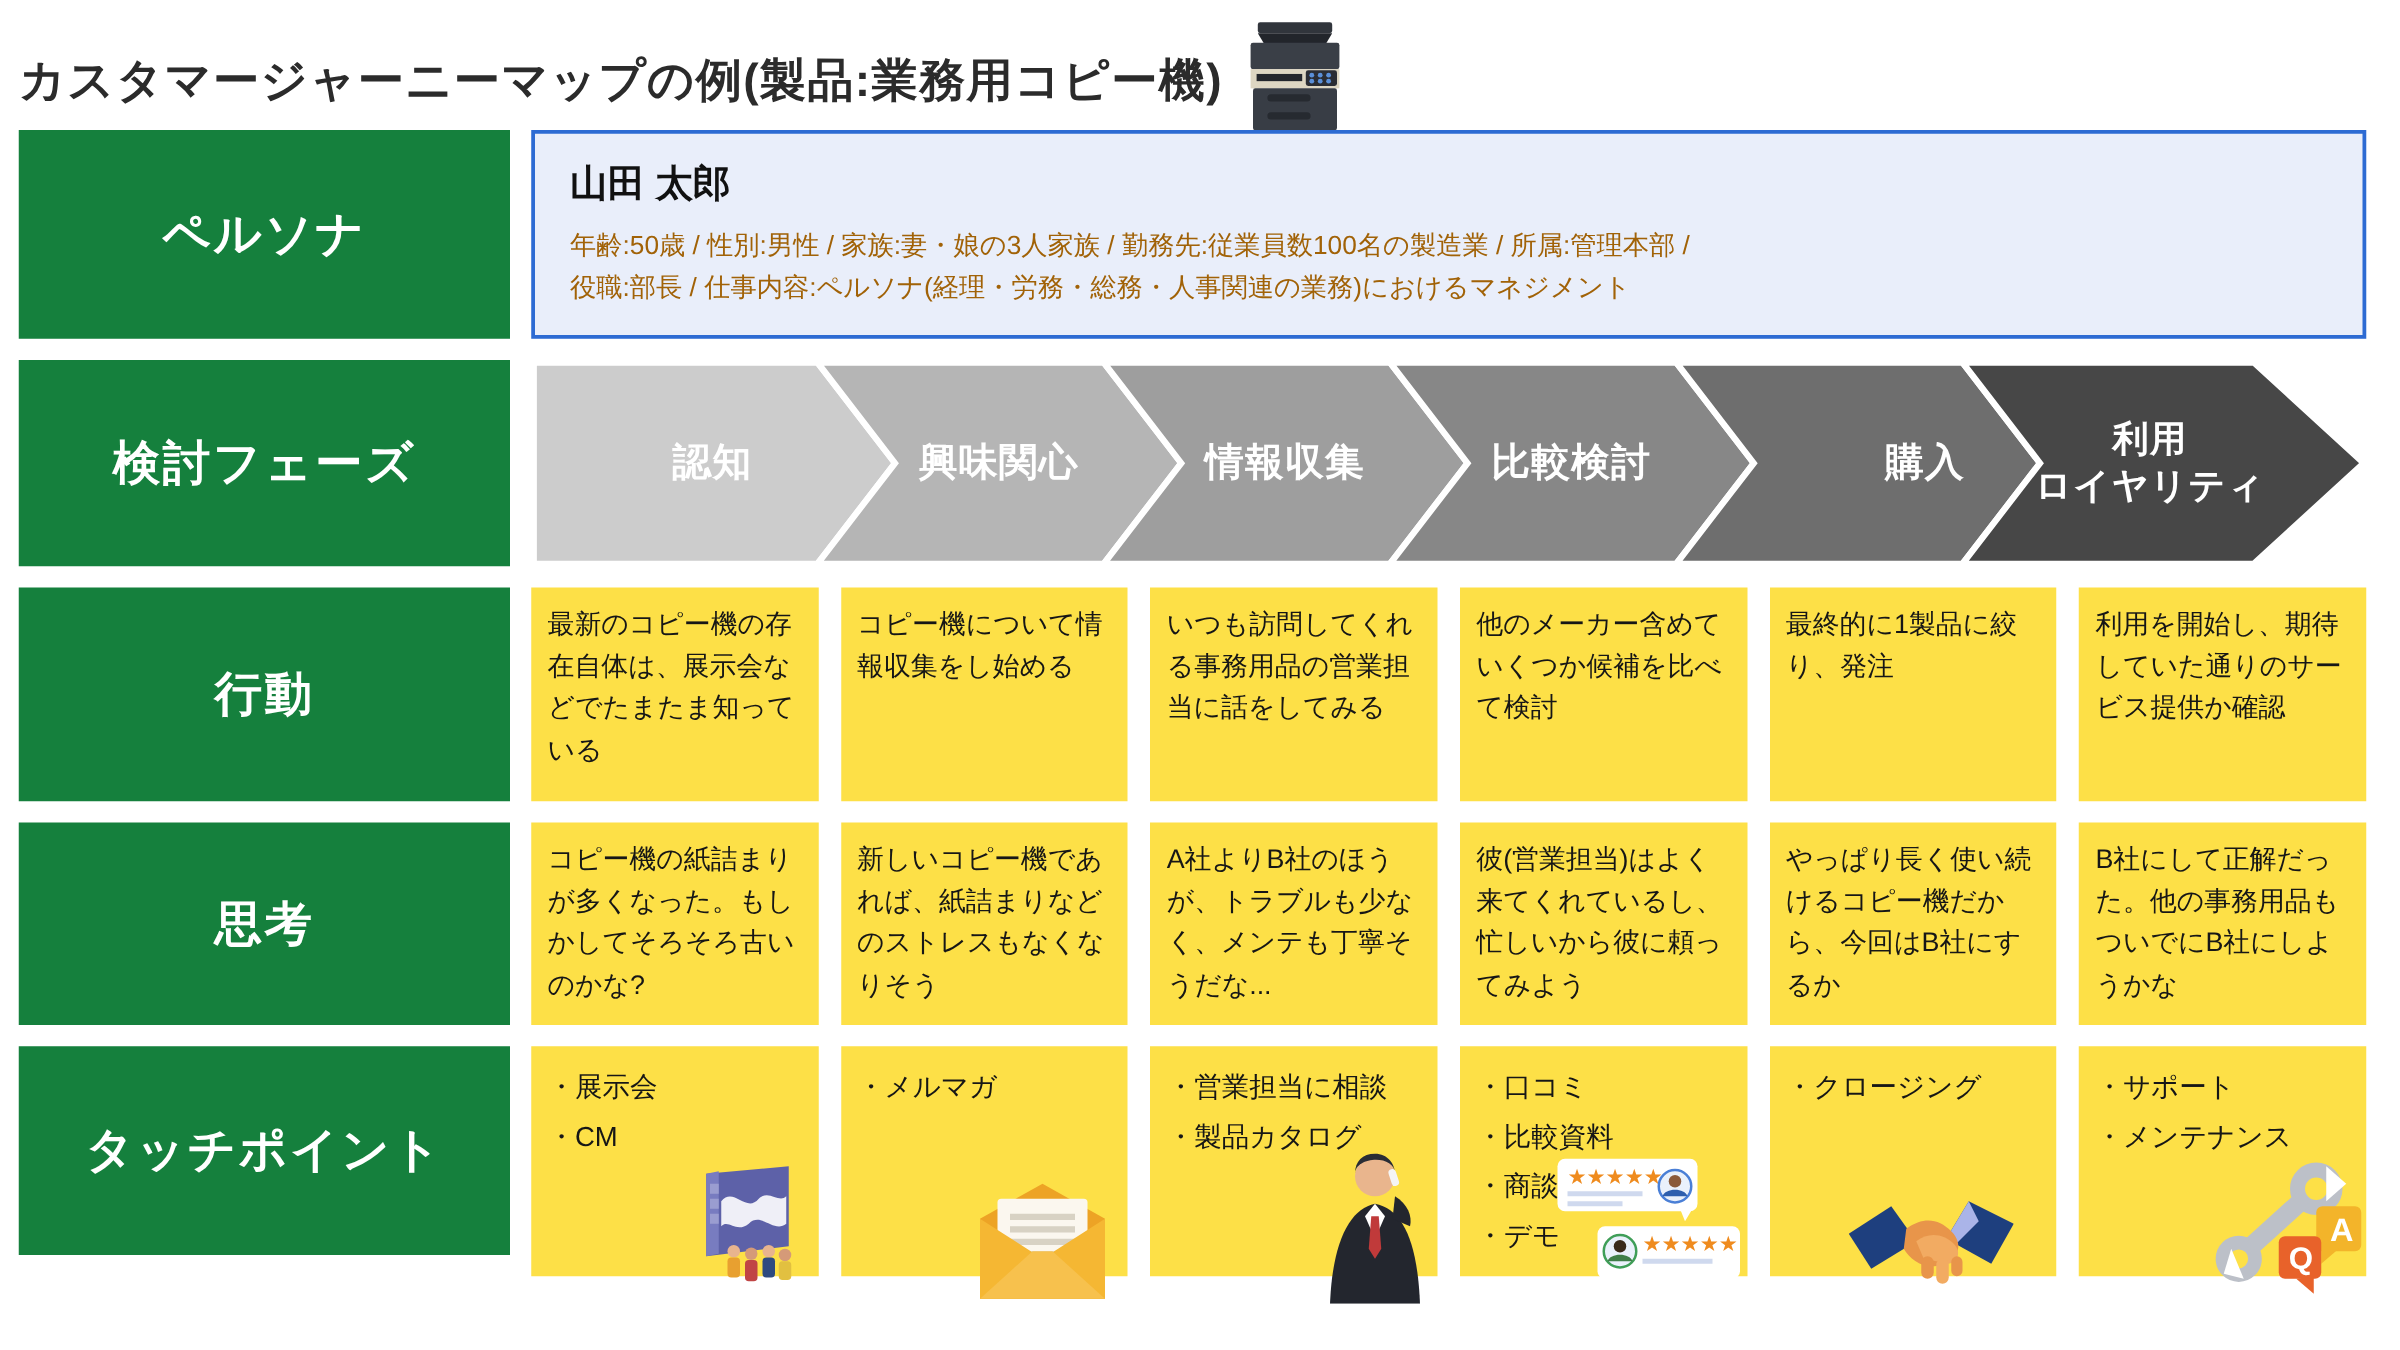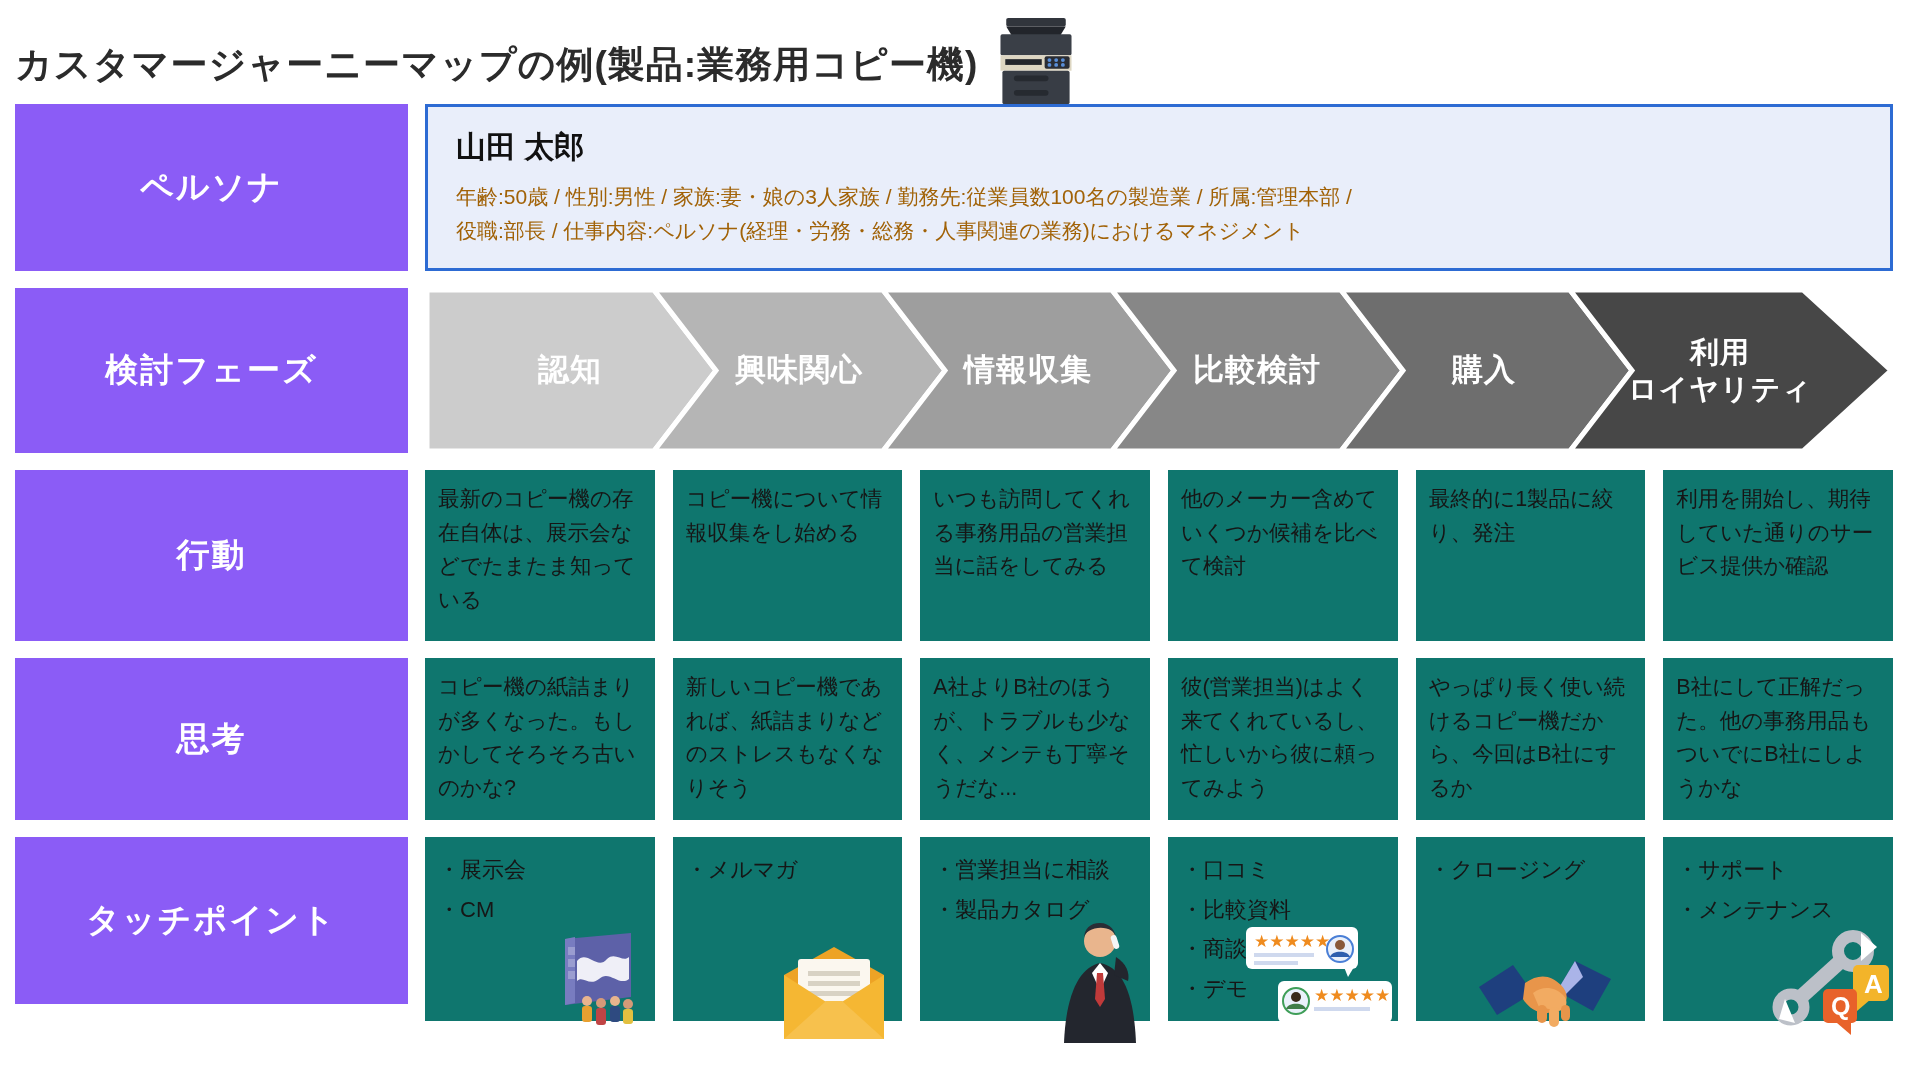--- a/index.html
+++ b/index.html
@@ -13,21 +13,21 @@
   .header{display:flex;align-items:center;padding:26px 0 0 15px;height:104px;box-sizing:border-box;}
   .title{font-size:37px;font-weight:bold;color:#2b2b2b;letter-spacing:1px;margin:0;}
   .title-icon{margin-left:14px;flex:0 0 auto;}
   
   .journey{
     display:grid;margin-left:15px;
     grid-template-columns:393px 1468px;column-gap:17px;
     grid-template-rows:167px 165px 171px 162px 167px;row-gap:17px;
   }
   .row-label{
-    background:#8b5cf6;color:#ffffff;font-weight:bold;font-size:33px;
+    background:#15803d;color:#ffffff;font-weight:bold;font-size:38px;
     display:flex;align-items:center;justify-content:center;letter-spacing:2px;
   }
   
   .persona-box{
     background:#e9eefa;border:3px solid #2d6bd3;box-sizing:border-box;
     padding:20px 28px 28px 28px;
   }
   .persona-name{font-size:30px;font-weight:bold;margin-bottom:12px;color:#111;}
   .persona-desc{font-size:21px;line-height:1.62;color:#a16207;}
   
@@ -36,21 +36,21 @@
   .phase-label{
     position:absolute;top:0;height:100%;width:190px;
     display:flex;align-items:center;justify-content:center;
     color:#ffffff;font-weight:bold;font-size:31px;text-align:center;
     white-space:pre-line;line-height:1.25;letter-spacing:1px;
   }
   .phase-label.small{font-size:29px;}
   
   .cells{display:grid;grid-template-columns:repeat(6,1fr);gap:18px;}
   .cell{
-    background:#0f766e;padding:13px 13px;box-sizing:border-box;
+    background:#fde047;padding:13px 13px;box-sizing:border-box;
     font-size:21.5px;line-height:1.56;position:relative;color:#161616;
   }
   .cell .bullets{font-size:22px;line-height:1.8;}
   .cell-icon{position:absolute;pointer-events:none;}
   .icon-exhibition{right:2px;bottom:-28px;}
   .icon-email{right:16px;bottom:-30px;}
   .icon-phone{right:6px;bottom:-32px;}
   .icon-review{right:4px;bottom:-18px;}
   .icon-handshake{right:34px;bottom:-30px;}
   .icon-support{right:2px;bottom:-26px;}
@@ -104,21 +104,21 @@
         <polygon points="229,2 458,2 520,82.5 458,163 229,163 291,82.5" stroke="#ffffff" stroke-width="5" fill="#b5b5b5"></polygon>
         <polygon points="458,2 687,2 749,82.5 687,163 458,163 520,82.5" stroke="#ffffff" stroke-width="5" fill="#9e9e9e"></polygon>
         <polygon points="687,2 916,2 978,82.5 916,163 687,163 749,82.5" stroke="#ffffff" stroke-width="5" fill="#878787"></polygon>
         <polygon points="916,2 1145,2 1207,82.5 1145,163 916,163 978,82.5" stroke="#ffffff" stroke-width="5" fill="#6e6e6e"></polygon>
         <polygon points="1145,2 1378,2 1466,82.5 1378,163 1145,163 1207,82.5" stroke="#ffffff" stroke-width="5" fill="#474747"></polygon>
       </svg>
       <div class="phase-label" style="left:50px">認知</div>
       <div class="phase-label" style="left:279px">興味関心</div>
       <div class="phase-label" style="left:508px">情報収集</div>
       <div class="phase-label" style="left:737px">比較検討</div>
-      <div class="phase-label" style="left:964px">購入</div>
+      <div class="phase-label" style="left:1020px">購入</div>
       <div class="phase-label small" style="left:1200px">利用
 ロイヤリティ</div>
     </div>
 
     <div class="row-label">行動</div>
     <div class="cells">
       <div class="cell">最新のコピー機の存在自体は、展示会などでたまたま知っている</div>
       <div class="cell">コピー機について情報収集をし始める</div>
       <div class="cell">いつも訪問してくれる事務用品の営業担当に話をしてみる</div>
       <div class="cell">他のメーカー含めていくつか候補を比べて検討</div>

